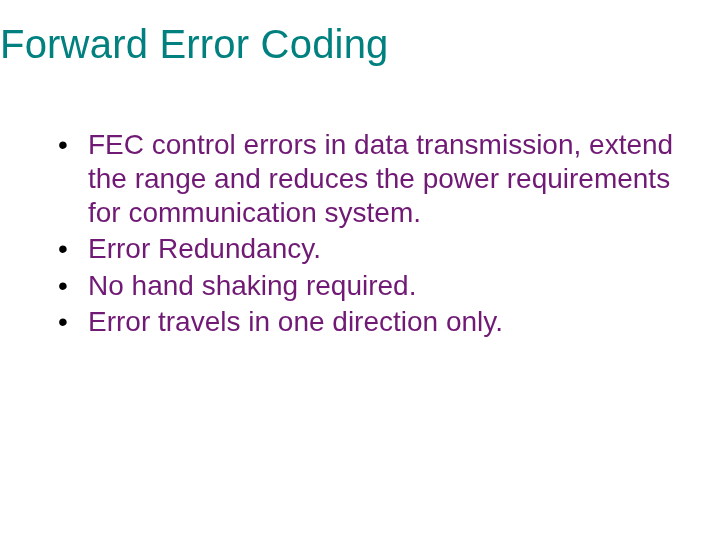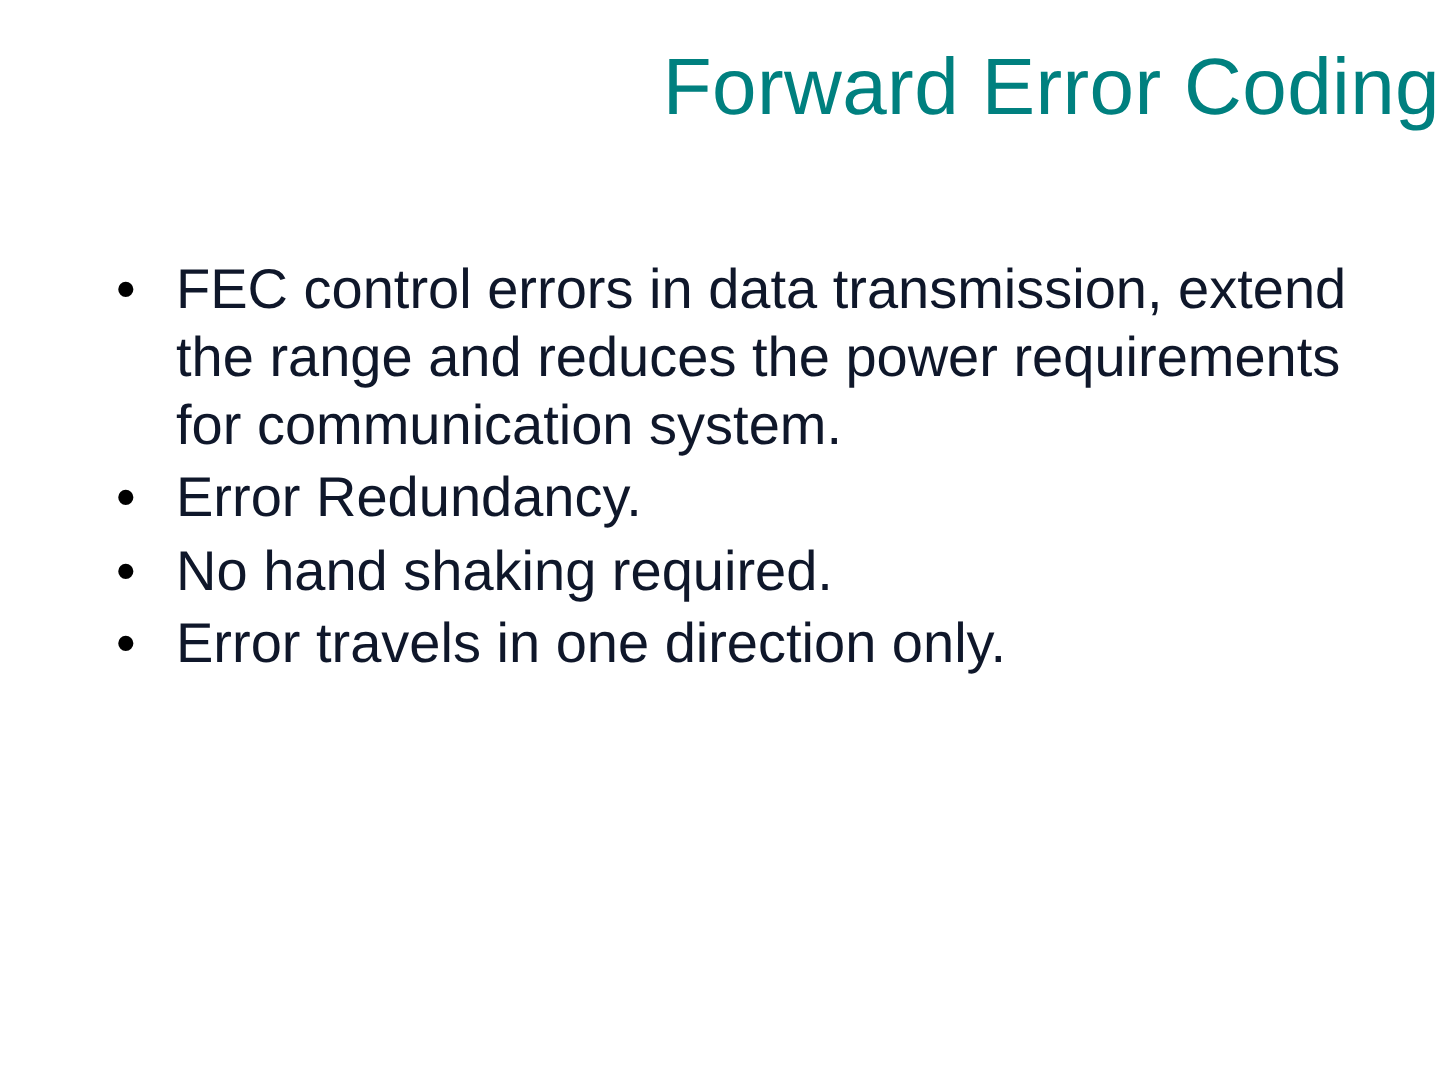--- a/index.html
+++ b/index.html
@@ -15,21 +15,21 @@
     width: 720px;
     height: 540px;
     position: relative;
     box-sizing: border-box;
   }
   .title {
     position: absolute;
     top: 22px;
     left: 0;
     width: 720px;
-    text-align: right;
+    text-align: left;
     font-size: 40px;
     color: #00807f;
     font-weight: normal;
     letter-spacing: 0.2px;
   }
   .body {
     position: absolute;
     top: 128px;
     left: 54px;
     width: 620px;
@@ -37,21 +37,21 @@
   ul.bullets {
     list-style: none;
     margin: 0;
     padding: 0;
   }
   ul.bullets > li {
     position: relative;
     padding-left: 34px;
     font-size: 28px;
     line-height: 1.22;
-    color: #0f172a;
+    color: #701a75;
     margin: 0 0 2px 0;
   }
   ul.bullets > li::before {
     content: "•";
     position: absolute;
     left: 4px;
     top: 0;
     font-size: 28px;
     color: #000000;
   }

